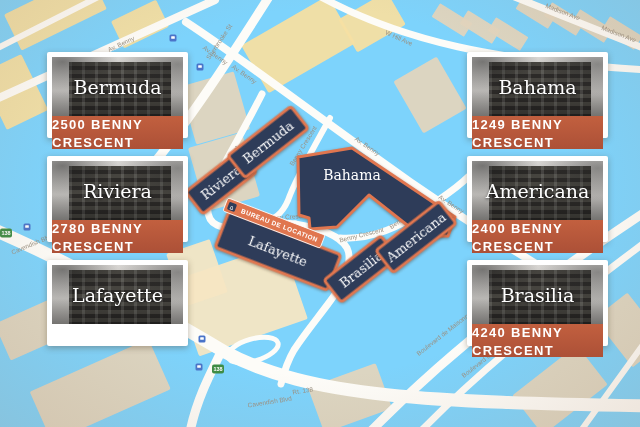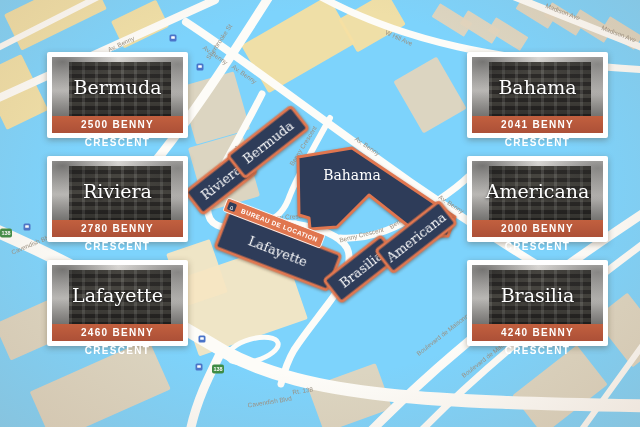--- a/index.html
+++ b/index.html
@@ -36,22 +36,22 @@
       radial-gradient(90px 46px at 8% 8%, rgba(25,25,25,.5), rgba(0,0,0,0) 62%),
       radial-gradient(100px 52px at 96% 12%, rgba(35,35,35,.42), rgba(0,0,0,0) 60%),
       linear-gradient(180deg, rgba(0,0,0,0) 58%, rgba(0,0,0,.28) 100%);
   }
   .bname{
     position:absolute;inset:0;z-index:2;display:flex;align-items:center;justify-content:center;
     color:#fff;font-family:"DejaVu Serif",serif;font-size:19px;
     text-shadow:0 1px 3px rgba(0,0,0,.7);
   }
   .addr{
-    height:17px;line-height:18px;text-align:center;color:#fff;
-    font-weight:bold;font-size:10px;letter-spacing:1.3px;
+    height:33px;line-height:18px;text-align:left;color:#fff;
+    font-weight:bold;font-size:13px;letter-spacing:1.3px;
     background:linear-gradient(180deg,#c2603f,#ac5037);
   }
   
   .rd{stroke:#fdfcf8;fill:none;stroke-linecap:round;}
   .blk{opacity:.95;}
   .stl{font-family:"Liberation Sans",sans-serif;font-size:6.4px;fill:#9a9183;text-anchor:middle;}
   .bld rect,.bld path{fill:#2e3c59;stroke:#e0764f;stroke-width:3;stroke-linejoin:round;}
   .bld{filter:drop-shadow(0 1.5px 1.5px rgba(70,45,25,.45));cursor:pointer;}
   .bldtxt{font-family:"DejaVu Serif",serif;fill:#ffffff;text-anchor:middle;font-size:13px;}
   .bannertxt{font-family:"Liberation Sans",sans-serif;font-weight:bold;font-size:6.4px;
@@ -210,33 +210,32 @@
   <div class="card c1">
     <div class="photo">
       <span class="bname">Riviera</span>
     </div>
     <div class="addr">2780 BENNY CRESCENT</div>
   </div>
   <div class="card c2">
     <div class="photo">
       <span class="bname">Lafayette</span>
     </div>
-    <div class="addr">2460 BENNY CRESCENT</div>
   </div>
   <div class="card c3">
     <div class="photo">
       <span class="bname">Bahama</span>
     </div>
-    <div class="addr">2041 BENNY CRESCENT</div>
+    <div class="addr">1249 BENNY CRESCENT</div>
   </div>
   <div class="card c4">
     <div class="photo">
       <span class="bname">Americana</span>
     </div>
-    <div class="addr">2000 BENNY CRESCENT</div>
+    <div class="addr">2400 BENNY CRESCENT</div>
   </div>
   <div class="card c5">
     <div class="photo">
       <span class="bname">Brasilia</span>
     </div>
     <div class="addr">4240 BENNY CRESCENT</div>
   </div>
 
 </div>
 

